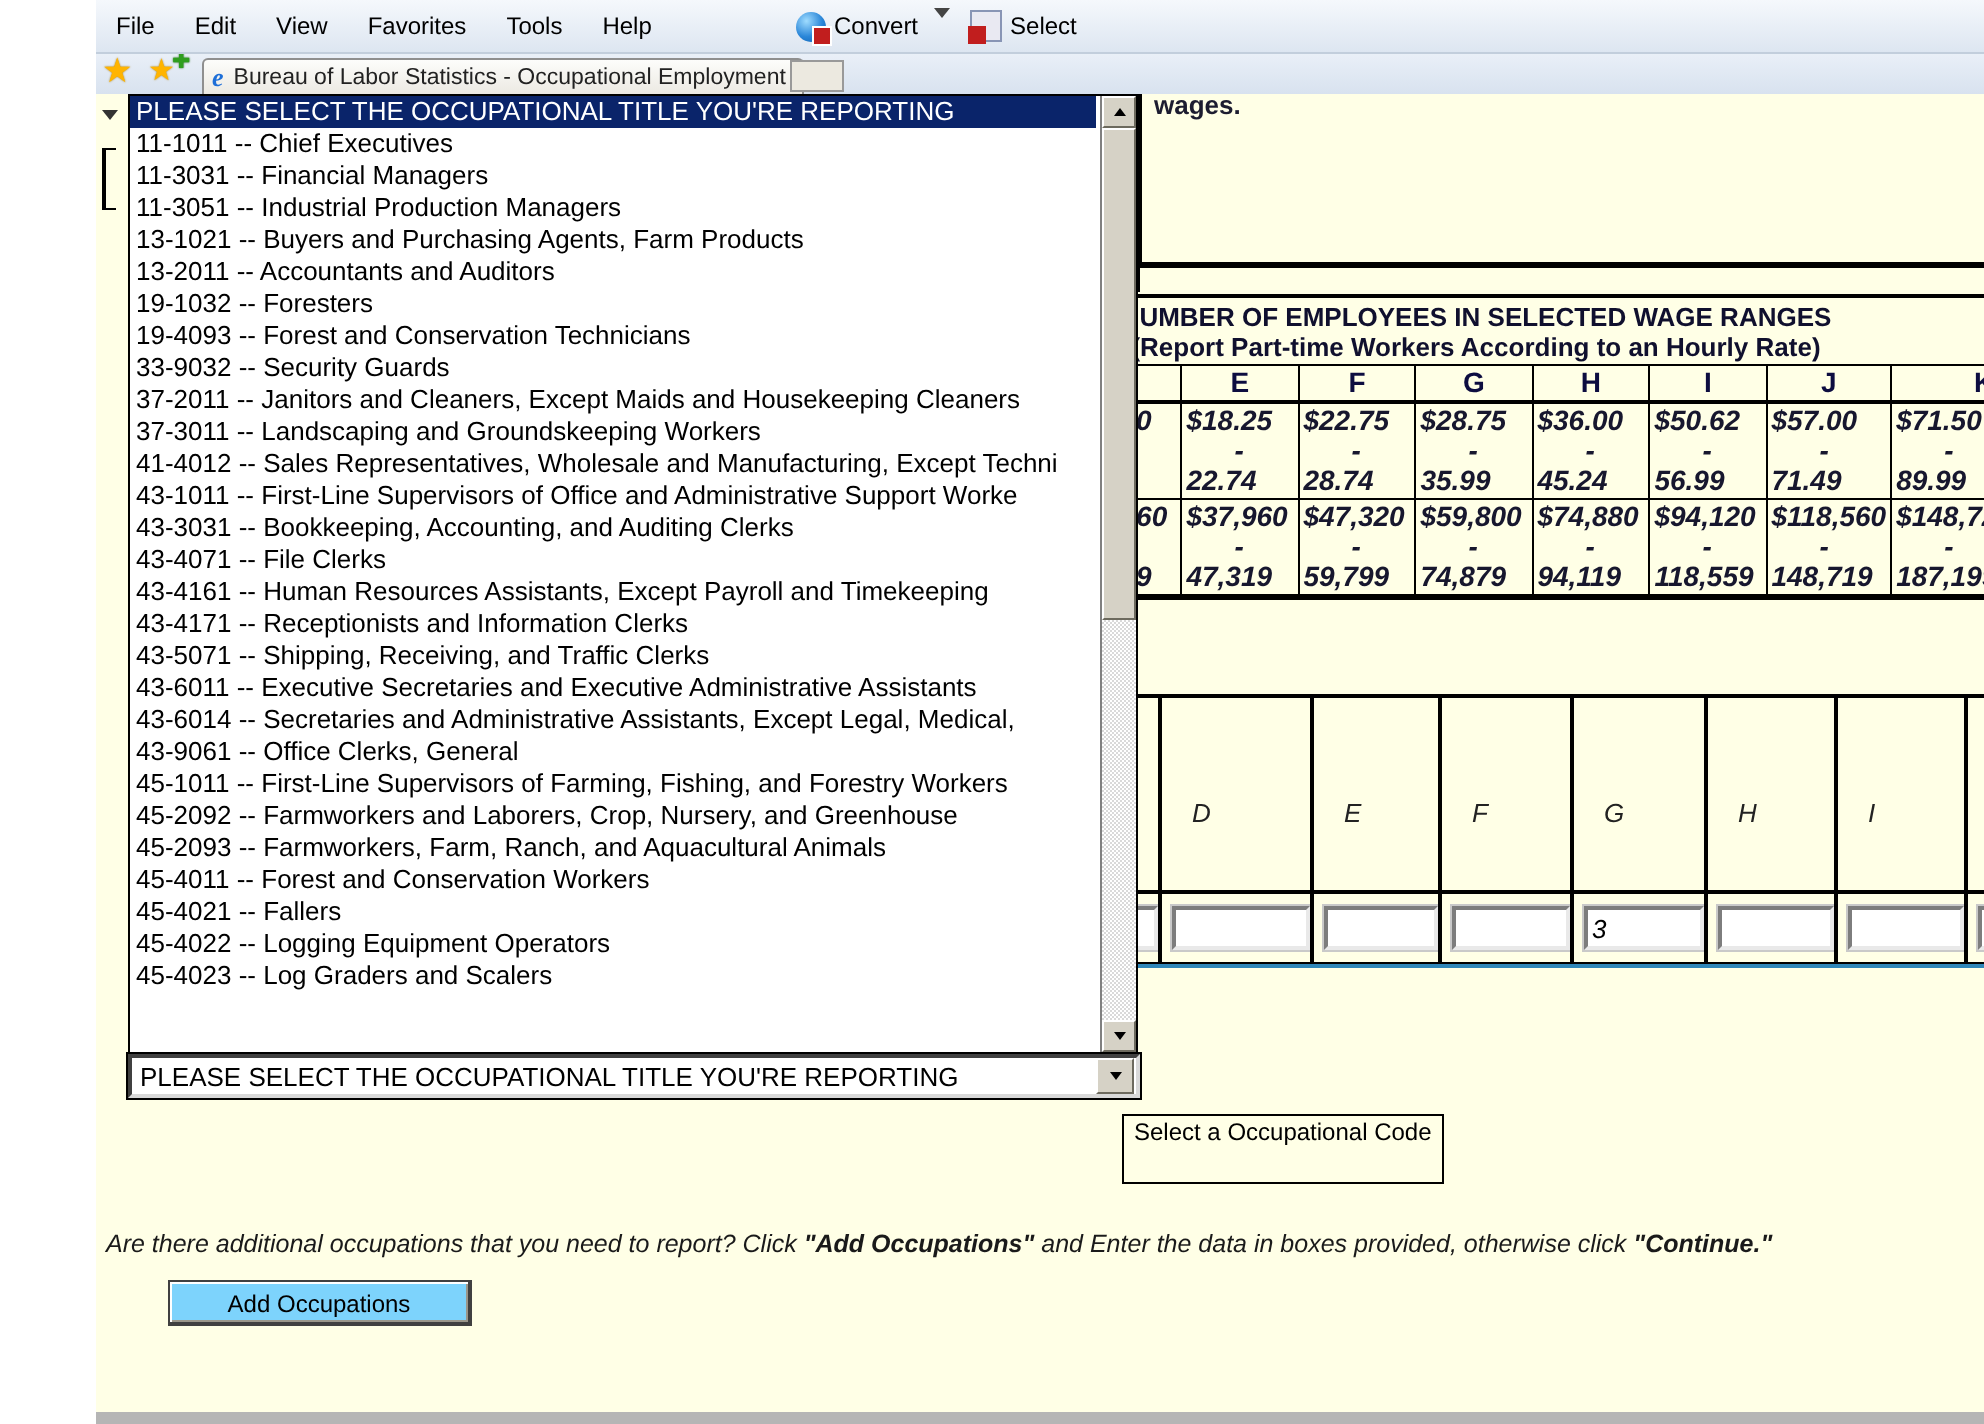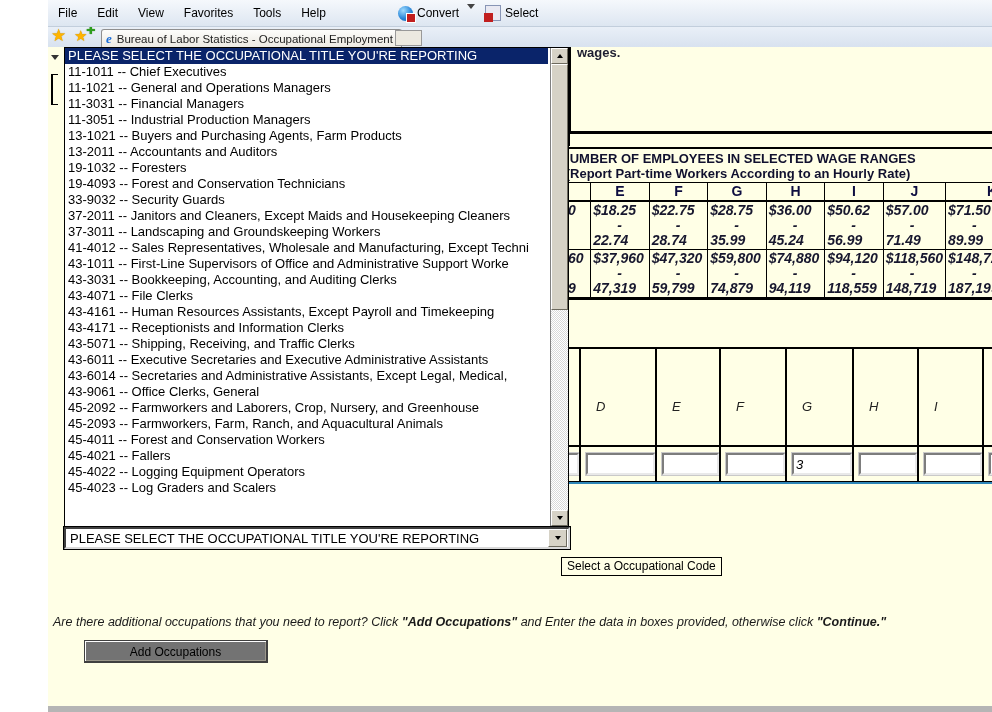--- a/index.html
+++ b/index.html
@@ -56,25 +56,25 @@
   .t2{border-collapse:collapse;table-layout:fixed;border:2px solid #000;border-bottom:3px solid #000;}
   .t2 td{border:2px solid #000;padding:0;overflow:hidden;}
   .t2 .lbl{height:78px;vertical-align:middle;padding:18px 0 0 15px;font-style:italic;font-size:13px;color:#222;}
   .t2 .inp-cell{height:34px;vertical-align:middle;}
   .t2 input{height:18px;background:#fff;border:2px solid;border-color:#7d7d7d #e9e9e9 #e9e9e9 #7d7d7d;
             margin-left:5px;font-style:italic;font-size:13px;padding:0 2px;outline:none;box-shadow:0 0 0 1px #c9c9c9;}
 
   .blue-line{position:absolute;left:521px;top:482px;width:471px;height:0;border-top:2px solid #2E86B8;z-index:1;}
 
   .tooltip{position:absolute;left:513px;top:557px;z-index:2;background:#FFFFE6;border:1px solid #000;
-           padding:1px 5px 2px 5px;font-size:12px;white-space:nowrap;text-align:right;}
+           padding:1px 5px 18px 5px;font-size:12px;white-space:nowrap;text-align:right;}
 
   .instruction{position:absolute;left:5px;top:615px;width:985px;font-size:12.5px;color:#1a1a1a;z-index:1;font-style:italic;}
-  .add-btn{position:absolute;left:36px;top:640px;width:184px;height:23px;z-index:1;
-           background:#737373;border:1px solid #404040;border-right-width:2px;border-bottom-width:2px;
+  .add-btn{position:absolute;left:36px;top:640px;width:152px;height:23px;z-index:1;
+           background:#7dd3fc;border:1px solid #404040;border-right-width:2px;border-bottom-width:2px;
            box-shadow:inset 1px 1px 0 #fff,inset -1px -1px 0 #9a968a;
            font-size:12px;text-align:center;line-height:20px;font-family:inherit;}
   .bottom-strip{position:absolute;left:0;top:706px;width:992px;height:6px;background:#B5B5B5;z-index:1;}
 
   
   .dd-list{position:absolute;left:16px;top:47px;width:505px;height:480px;background:#fff;
            border:1px solid #000;z-index:10;box-sizing:border-box;overflow:hidden;}
   .opt{height:16px;line-height:16px;font-size:13px;padding-left:3px;white-space:nowrap;overflow:hidden;
        width:483px;box-sizing:border-box;}
   .opt.selected{background:#0A246A;color:#fff;}
@@ -312,40 +312,40 @@
   </div>
 
   <button class="add-btn">Add Occupations</button>
 
   <div class="bottom-strip"></div>
 
   <div class="dd-list">
     <div>
         <div class="opt selected">PLEASE SELECT THE OCCUPATIONAL TITLE YOU'RE REPORTING</div>
         <div class="opt">11-1011 -- Chief Executives</div>
-        <div class="opt">11-1021 -- General and Operations Managers</div>
         <div class="opt">11-3031 -- Financial Managers</div>
         <div class="opt">11-3051 -- Industrial Production Managers</div>
         <div class="opt">13-1021 -- Buyers and Purchasing Agents, Farm Products</div>
         <div class="opt">13-2011 -- Accountants and Auditors</div>
         <div class="opt">19-1032 -- Foresters</div>
         <div class="opt">19-4093 -- Forest and Conservation Technicians</div>
         <div class="opt">33-9032 -- Security Guards</div>
         <div class="opt">37-2011 -- Janitors and Cleaners, Except Maids and Housekeeping Cleaners</div>
         <div class="opt">37-3011 -- Landscaping and Groundskeeping Workers</div>
         <div class="opt">41-4012 -- Sales Representatives, Wholesale and Manufacturing, Except Techni</div>
         <div class="opt">43-1011 -- First-Line Supervisors of Office and Administrative Support Worke</div>
         <div class="opt">43-3031 -- Bookkeeping, Accounting, and Auditing Clerks</div>
         <div class="opt">43-4071 -- File Clerks</div>
         <div class="opt">43-4161 -- Human Resources Assistants, Except Payroll and Timekeeping</div>
         <div class="opt">43-4171 -- Receptionists and Information Clerks</div>
         <div class="opt">43-5071 -- Shipping, Receiving, and Traffic Clerks</div>
         <div class="opt">43-6011 -- Executive Secretaries and Executive Administrative Assistants</div>
         <div class="opt">43-6014 -- Secretaries and Administrative Assistants, Except Legal, Medical,</div>
         <div class="opt">43-9061 -- Office Clerks, General</div>
+        <div class="opt">45-1011 -- First-Line Supervisors of Farming, Fishing, and Forestry Workers</div>
         <div class="opt">45-2092 -- Farmworkers and Laborers, Crop, Nursery, and Greenhouse</div>
         <div class="opt">45-2093 -- Farmworkers, Farm, Ranch, and Aquacultural Animals</div>
         <div class="opt">45-4011 -- Forest and Conservation Workers</div>
         <div class="opt">45-4021 -- Fallers</div>
         <div class="opt">45-4022 -- Logging Equipment Operators</div>
         <div class="opt">45-4023 -- Log Graders and Scalers</div>
       </div>
     <div class="dd-scroll">
       <div class="sb-btn sb-up">
           <span class="tri-up"></span>

